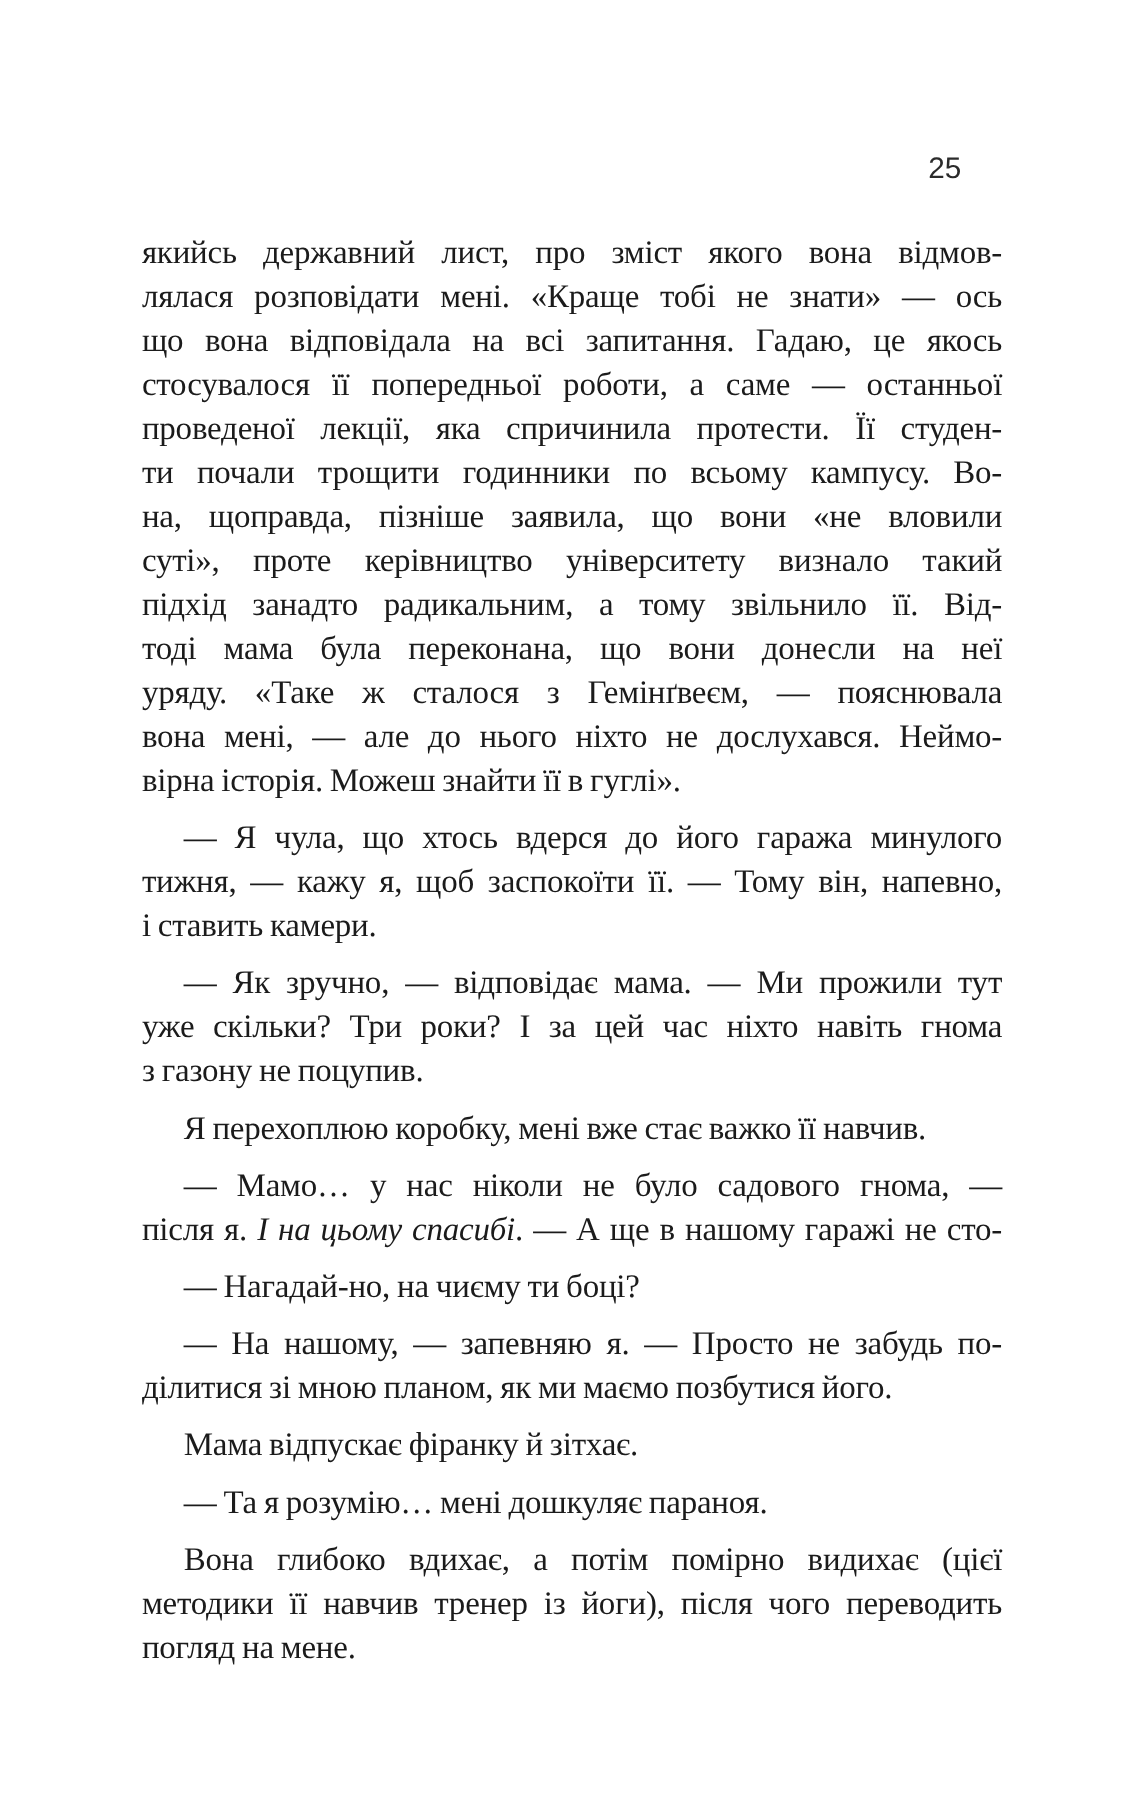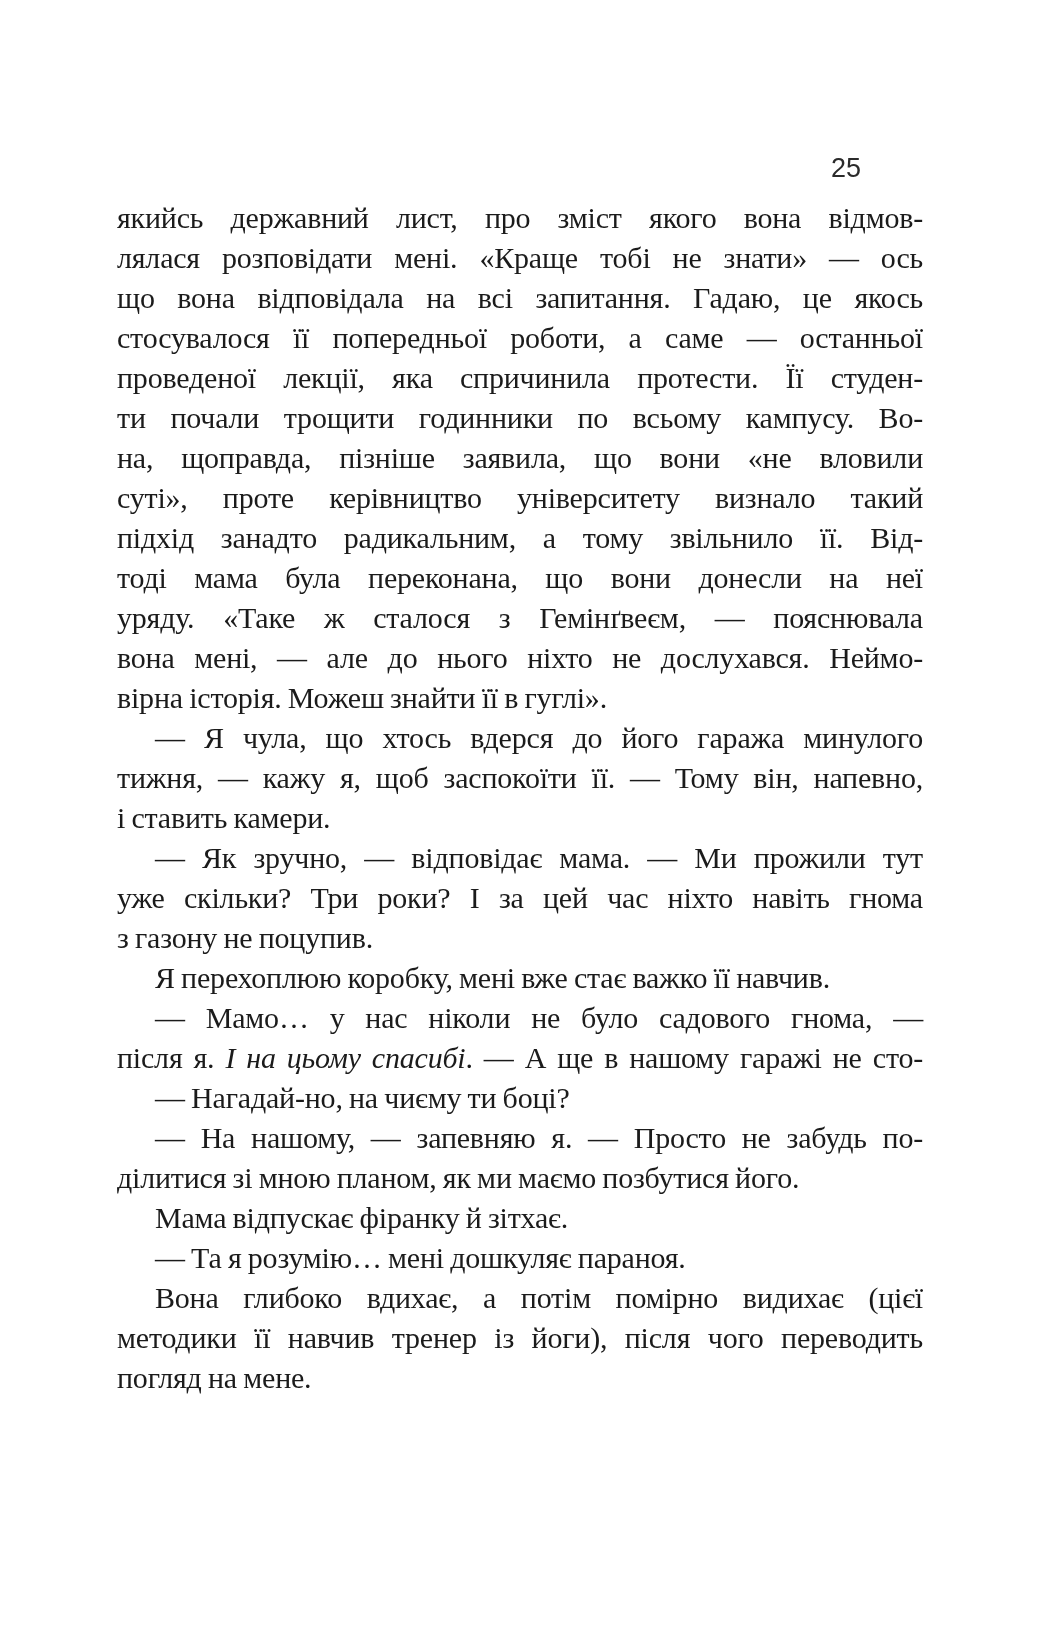--- a/index.html
+++ b/index.html
@@ -14,37 +14,36 @@
     background: #ffffff;
     overflow: hidden;
     font-family: "Liberation Serif", "DejaVu Serif", serif;
     color: #1b1b1b;
   }
   .page-number {
     position: absolute;
     left: 818px;
     top: 138px;
     width: 56px;
-    text-align: center;
+    text-align: right;
     font-family: "Liberation Sans", "DejaVu Sans", sans-serif;
     font-size: 27px;
     color: #2b2b2b;
-    margin-top: 15px;
   }
   .text-block {
     position: absolute;
     left: 117px;
     top: 198px;
     width: 806px;
     font-size: 30px;
     line-height: 40px;
     word-spacing: -1px;
     letter-spacing: -0.2px;
   }
-  .para { margin: 0; }
+  .para { margin: 12px; }
   .line {
     text-align: justify;
     text-align-last: justify;
     white-space: normal;
   }
   .line.last {
     text-align: right;
     text-align-last: left;
   }
   .line.indent {

